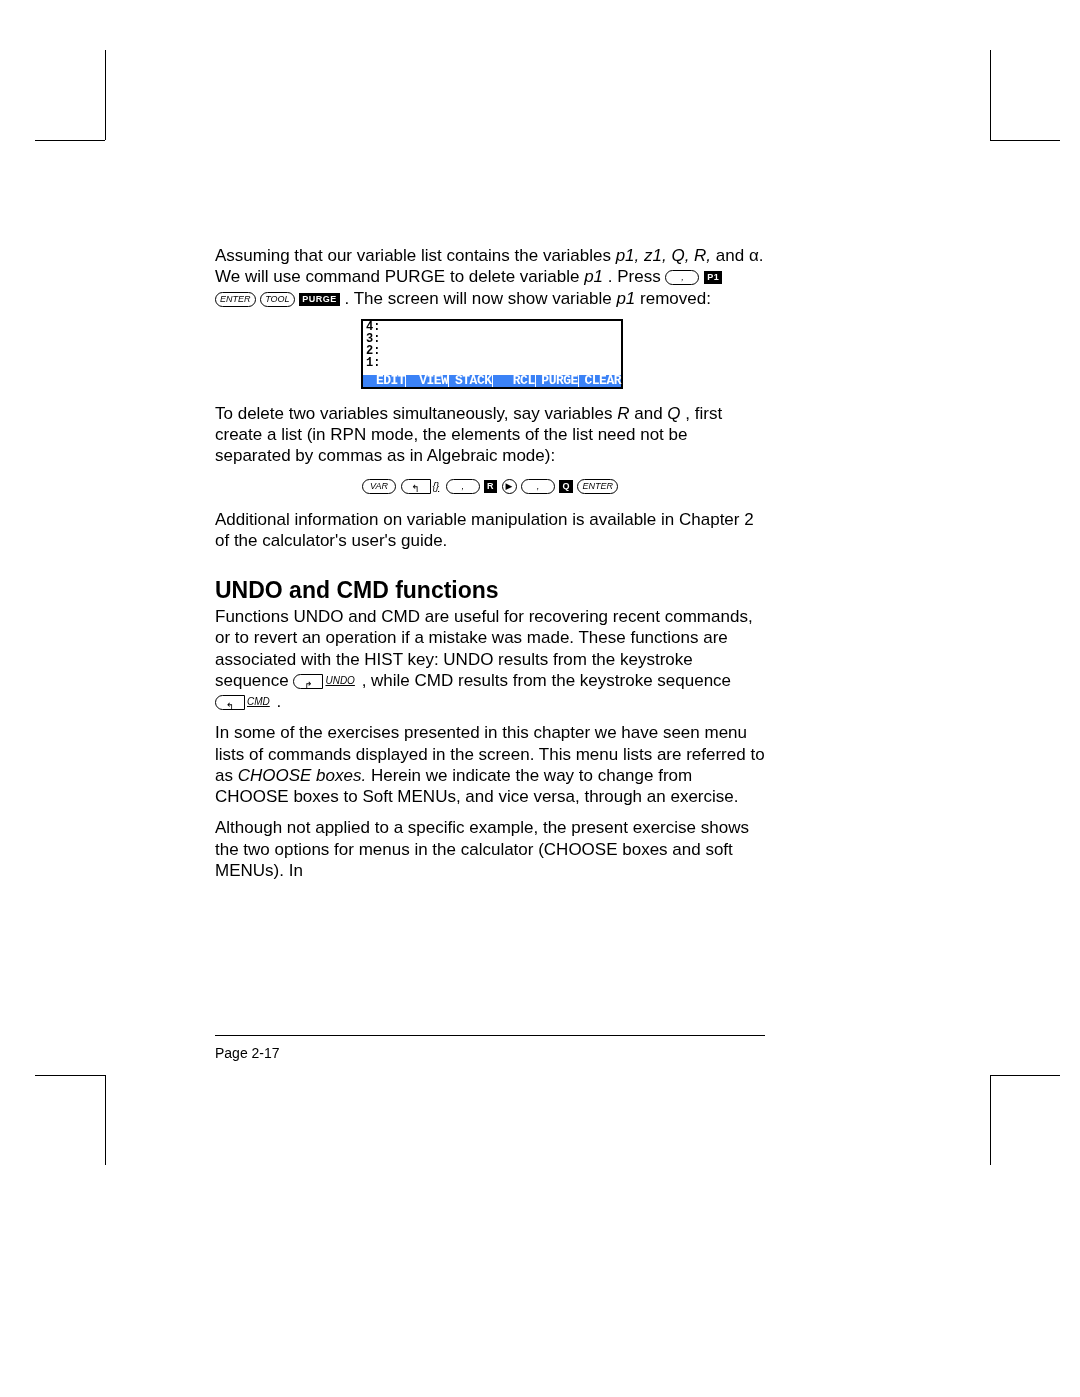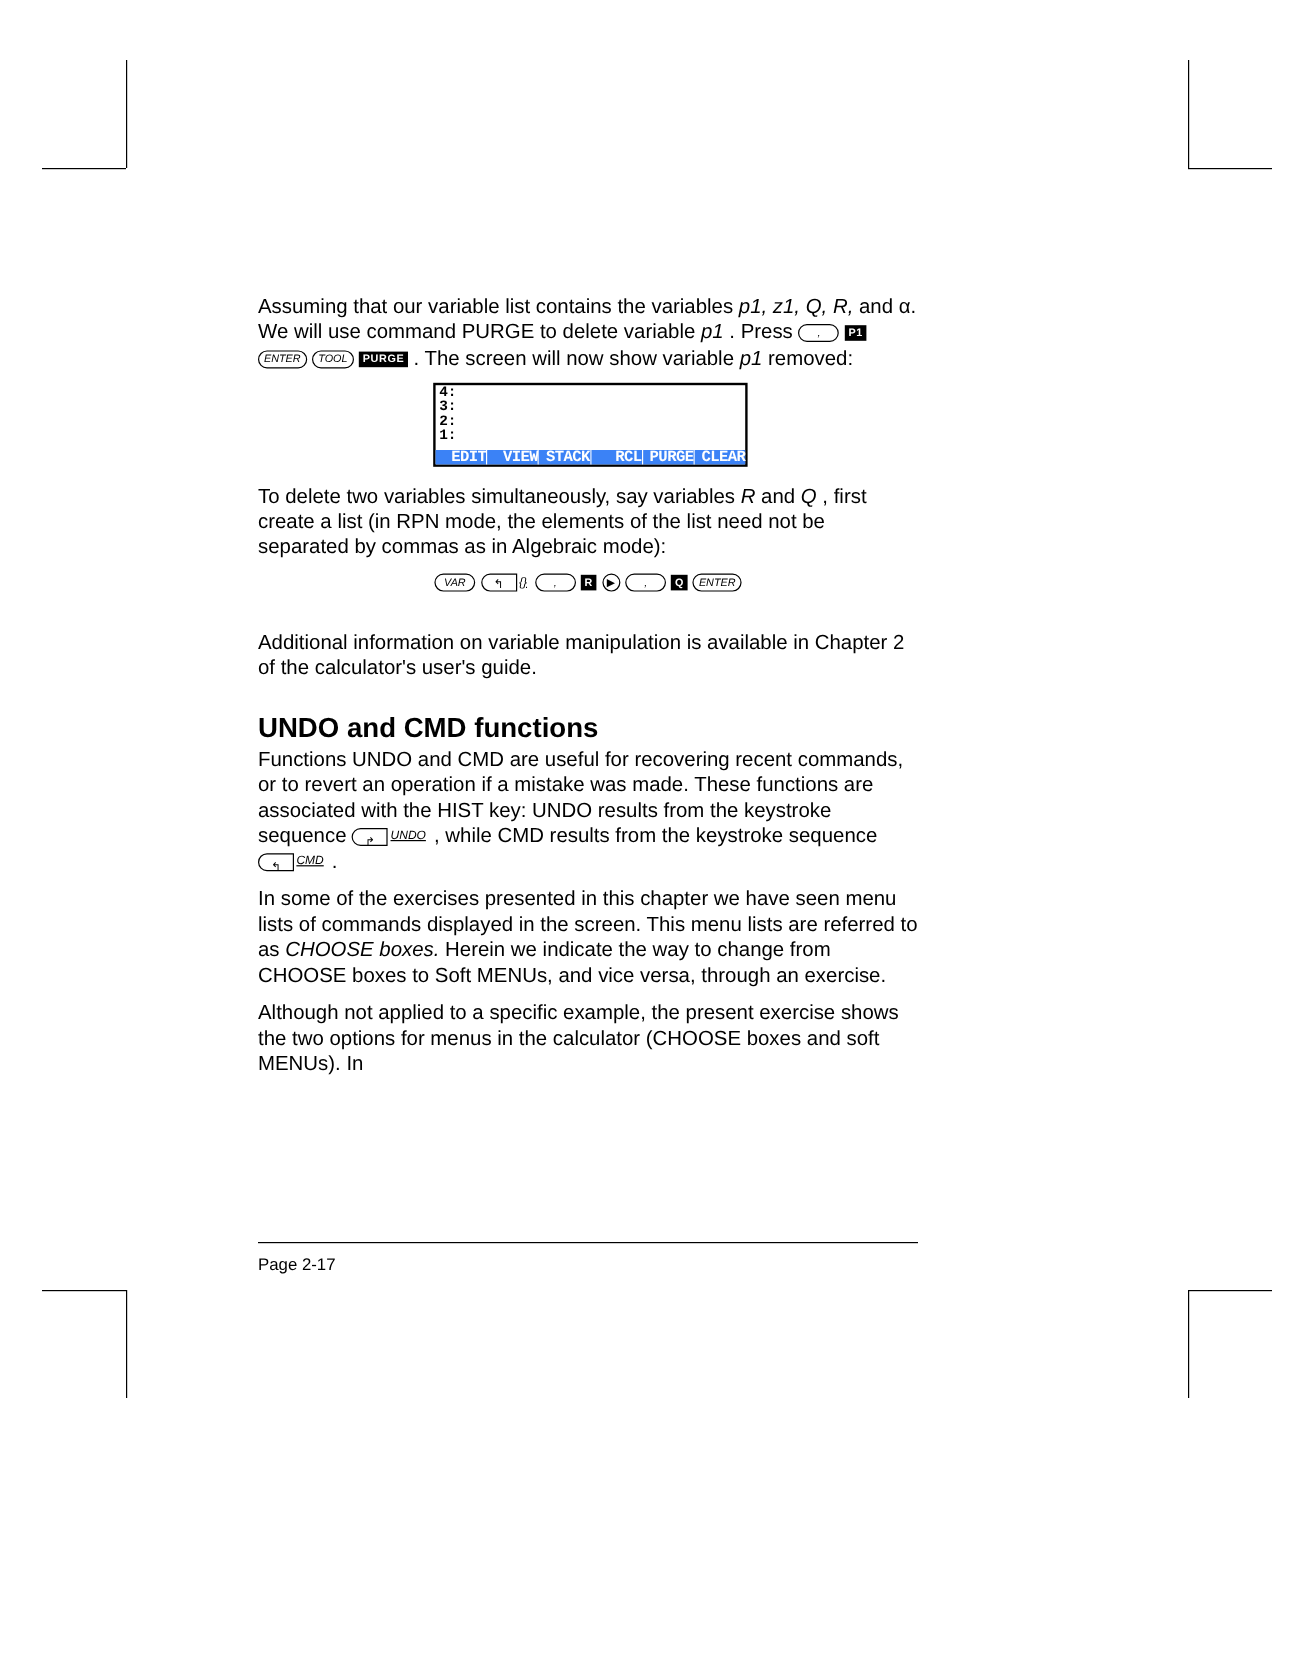--- a/index.html
+++ b/index.html
@@ -151,21 +151,21 @@
     font-weight: bold;
     text-align: right;
     line-height: 12px;
     border-right: 1px solid #fff;
     letter-spacing: -0.5px;
   }
   .softmenu div:last-child { border-right: none; }
 
   .key-row {
     text-align: center;
-    margin: 8px 0 30px 0;
+    margin: 8px 0 14px 0;
   }
 
   .footer-rule {
     position: absolute;
     left: 215px;
     top: 1035px;
     width: 550px;
     border-top: 1px solid #000;
   }
   .page-num {

